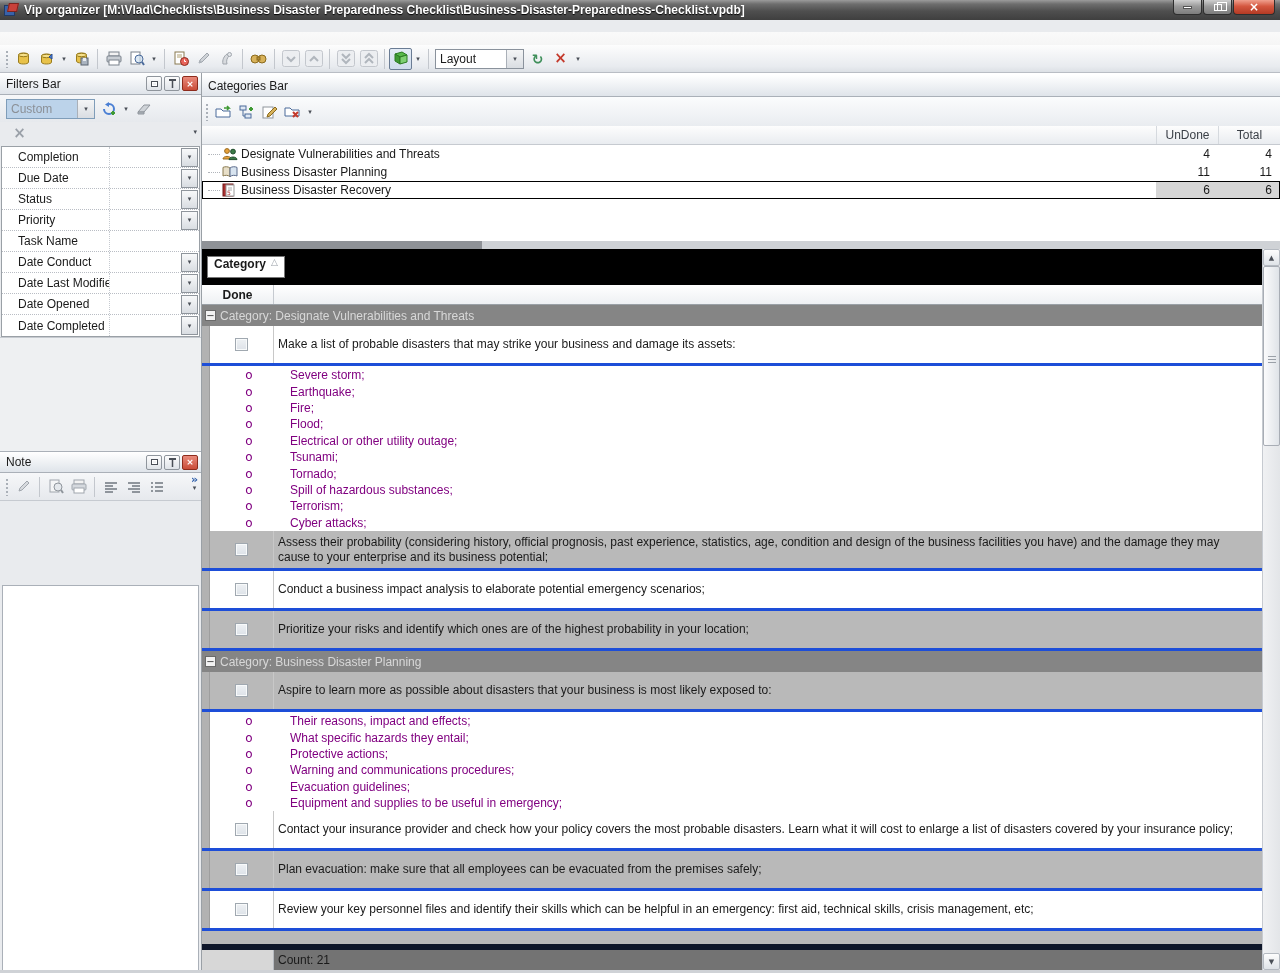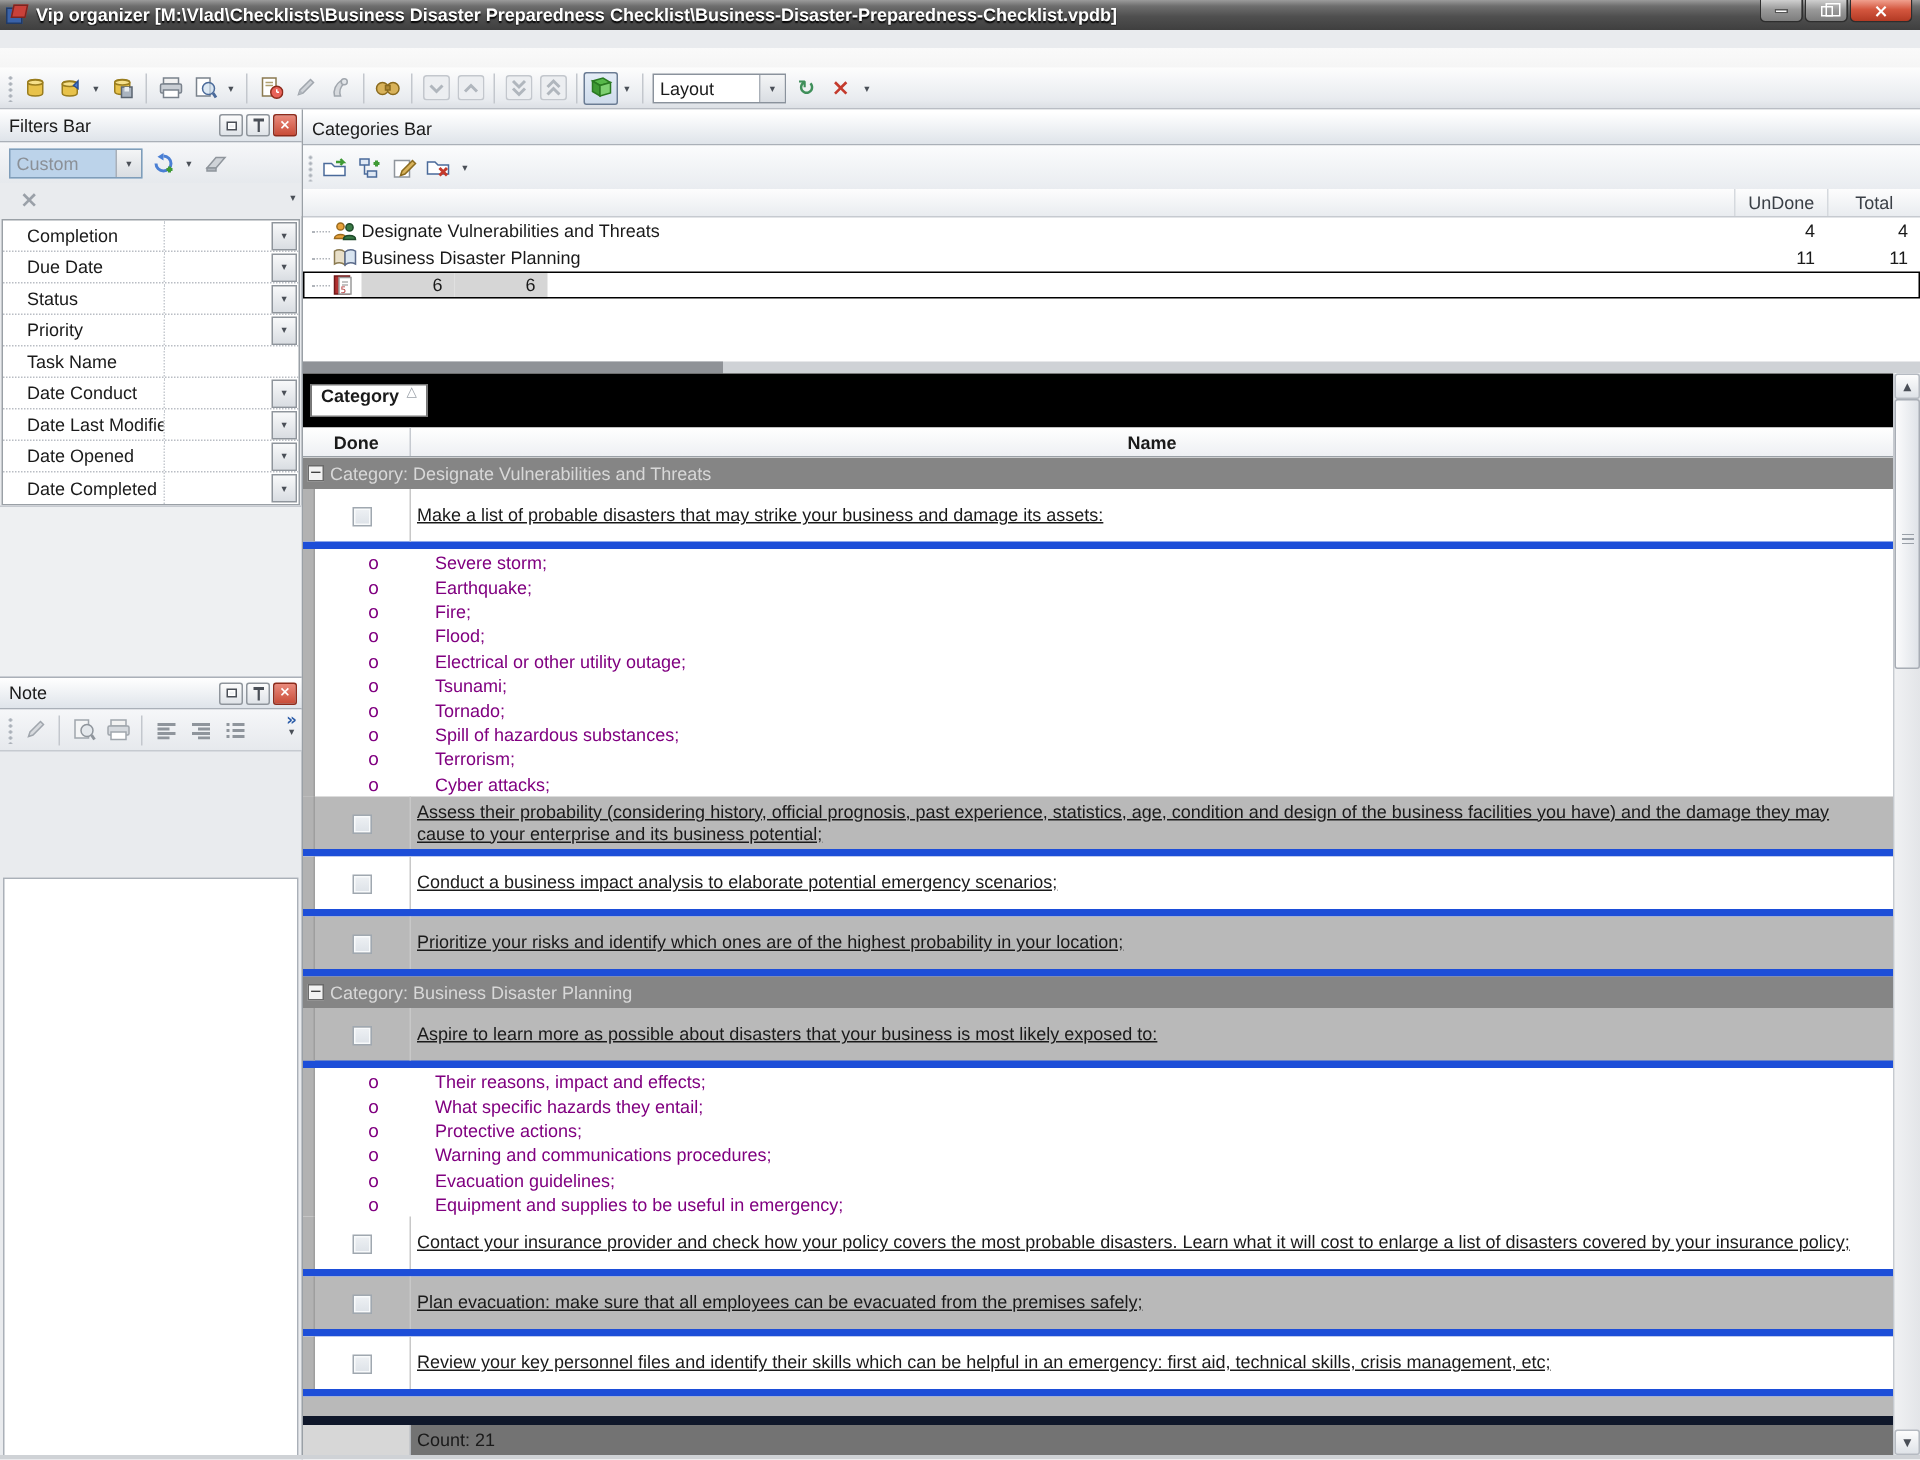--- a/index.html
+++ b/index.html
@@ -112,21 +112,21 @@
   .groupby-box .sort-tri{font-size:9px;color:#9aa0a8;margin-left:5px;}
   .cols-header{position:absolute;left:0;top:36px;width:1060px;height:20px;background:linear-gradient(180deg,#ffffff,#eef0f3);
     border-bottom:1px solid #9aa0a6;display:flex;font-weight:bold;}
   .cols-header .done-col{width:72px;display:flex;align-items:center;justify-content:center;border-right:1px solid #c6cad0;}
   .cols-header .name-col{flex:1;display:flex;align-items:center;justify-content:center;}
   .grid-body{position:absolute;left:0;top:56px;width:1060px;height:639px;overflow:hidden;background:#fff;}
 
   .group-row{height:21px;background:#858585;display:flex;align-items:center;color:#d8d8d8;}
   .minus-box{width:11px;height:11px;background:#f2f2f2;border:1px solid #6a6a6a;color:#333;
     font-size:10px;line-height:9px;text-align:center;margin:0 4px 0 3px;flex:0 0 auto;}
-  .task-row{display:flex;border-bottom:5px solid #1d4ed8;text-decoration:underline;}
+  .task-row{display:flex;border-bottom:3px solid #1d4ed8;}
   .task-row.gray{background:#b9b9b9;}
   .task-row.white{background:#fff;}
   .indent-strip{width:8px;background:#b2b2b2;border-right:1px solid #9e9e9e;flex:0 0 auto;}
   .done-cell{width:64px;display:flex;justify-content:center;padding-top:12px;border-right:1px solid #c8c8c8;flex:0 0 auto;}
   .cb{width:13px;height:13px;border:1px solid #a0a8b0;background:linear-gradient(180deg,#eef1f4,#dde2e8);box-shadow:inset 0 0 0 1px #f8fafb;}
   .name-cell{flex:1;display:flex;align-items:center;padding:2px 10px 2px 4px;line-height:15px;}
   .bullets-row{display:flex;background:#fff;}
   .bullet-lines{flex:1;padding-top:1px;}
   .bullet-line{height:16.4px;display:flex;align-items:center;color:#800080;}
   .bullet-line .o{width:30px;text-align:center;margin-left:24px;flex:0 0 auto;}
@@ -581,39 +581,39 @@
         </div>
         <div class="cat-row selected">
           <span class="tree-dots"></span>
           <span class="cat-ico"><svg width="13" height="14">
               <rect x="1" y="1" width="10" height="12" fill="#b03030" stroke="#701818"></rect>
               <rect x="4" y="2" width="8" height="11" fill="#fff" stroke="#9a9a9a"></rect>
               <line x1="6" y1="5" x2="10" y2="5" stroke="#b0b0b0"></line>
               <line x1="6" y1="7" x2="10" y2="7" stroke="#b0b0b0"></line>
               <text x="5" y="12" font-size="6" fill="#b03030" font-family="DejaVu Sans">5</text>
             </svg></span>
+          <span class="cat-name">Business Disaster Recovery</span>
           <span class="num-cell">6</span>
           <span class="num-cell">6</span>
         </div>
       </div>
   </div>
   <div class="cats-hscroll">
       <div class="hthumb"></div>
     </div>
 
   <div class="tasks-panel">
     <div class="group-band">
       <div class="groupby-box">
         <span class="gb-label">Category</span>
         <span class="sort-tri glyph">△</span>
       </div>
     </div>
     <div class="cols-header">
       <div class="done-col">Done</div>
-      <div class="name-col">Name</div>
     </div>
     <div class="grid-body" id="grid-body">
         <div class="group-row">
           <span class="minus-box glyph">−</span>
           <span class="group-label">Category: Designate Vulnerabilities and Threats</span>
         </div>
         <div class="task-row white" style="height: 40px;">
           <div class="indent-strip"></div>
           <div class="done-cell">
             <div class="cb"></div>

